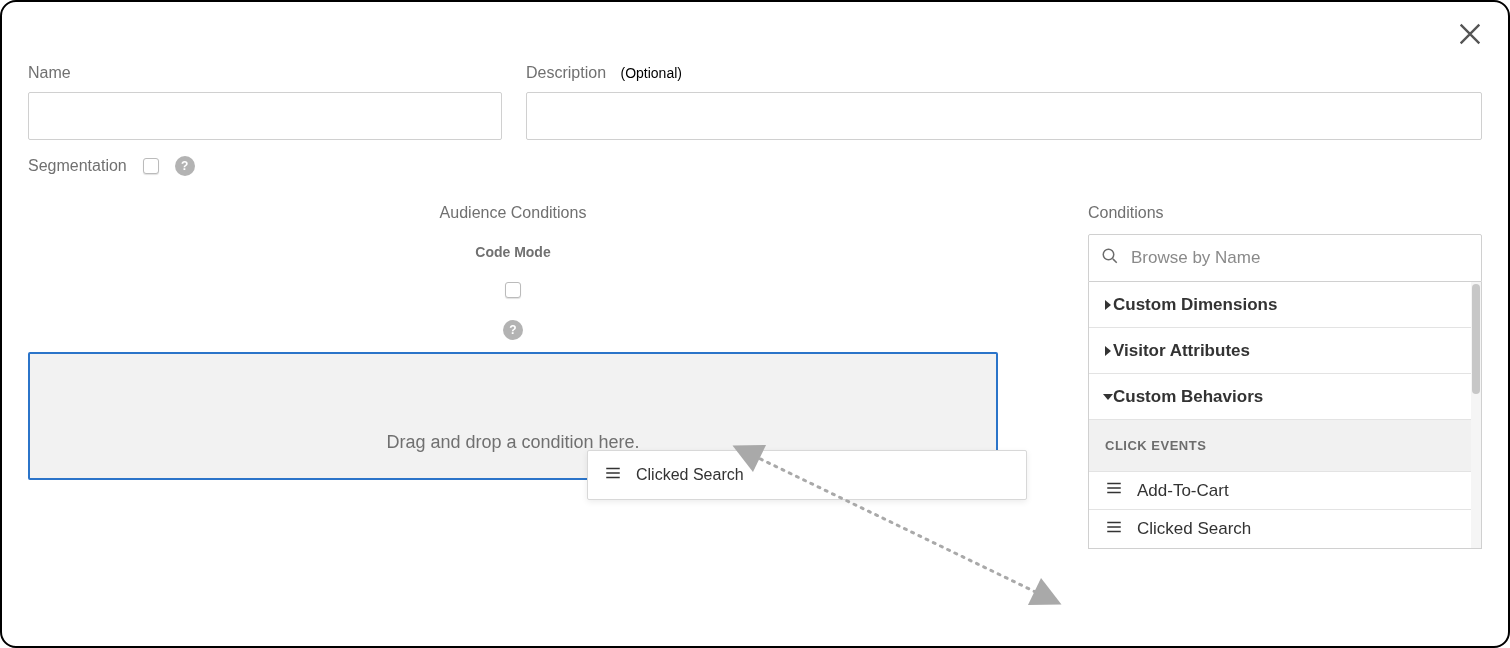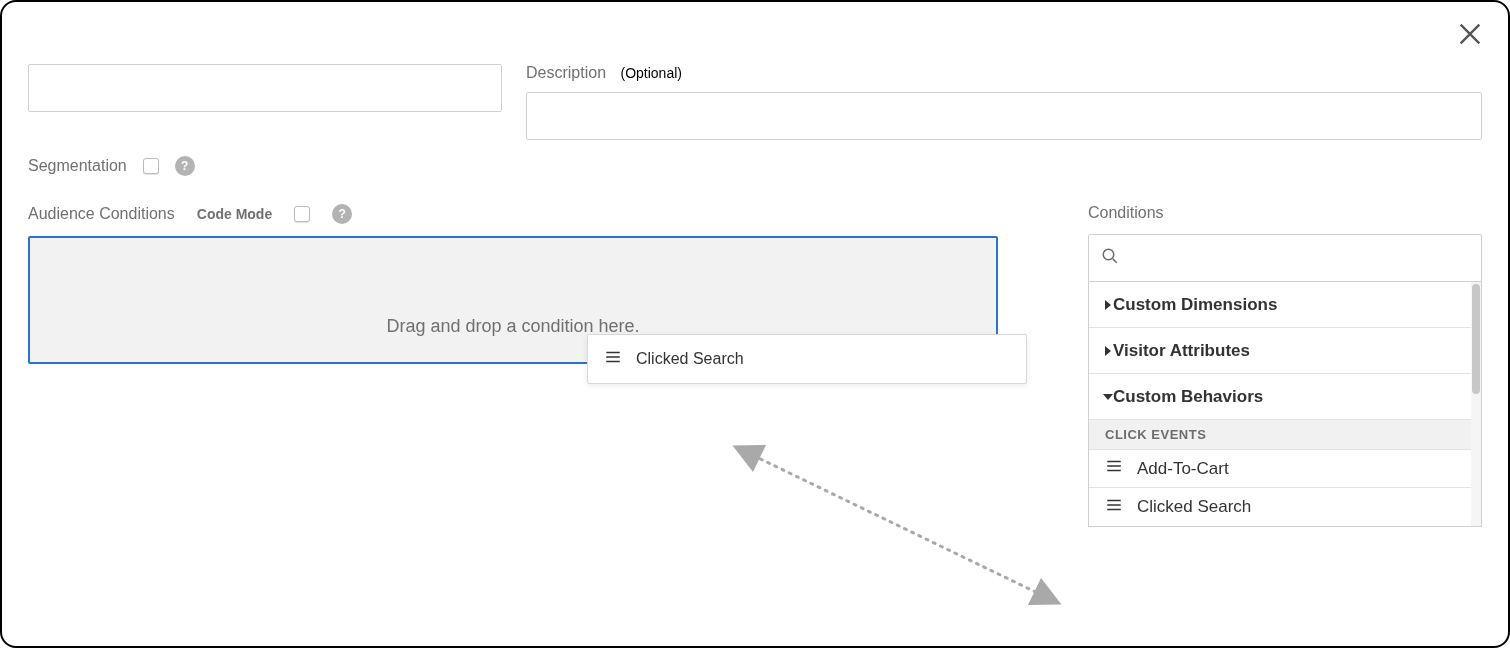--- a/index.html
+++ b/index.html
@@ -14,57 +14,58 @@
   .field-desc { flex: 1; }
   .label { font-size: 16px; color: #707070; margin-bottom: 10px; display: block; }
   .label .optional { color: #000000; font-size: 14px; margin-left: 10px; }
   .text-input { width: 100%; height: 48px; border: 1px solid #d0d0d0; border-radius: 2px; padding: 6px 10px; font-size: 16px; }
   .seg-row { display: flex; align-items: center; gap: 16px; margin-top: 16px; }
   .seg-row .label, .ac-head .label { margin-bottom: 0; }
   .cbx { width: 16px; height: 16px; border: 1px solid #bbb; border-radius: 3px; background: #fff; box-shadow: 0 1px 1px rgba(0,0,0,.12); cursor: pointer; }
   .help { width: 20px; height: 20px; border-radius: 50%; background: #b3b3b3; color: #fff; font-size: 12px; font-weight: 700; display: inline-flex; align-items: center; justify-content: center; cursor: pointer; }
   .row2 { display: flex; gap: 46px; margin-top: 28px; align-items: flex-start; }
   .builder { flex: 1; }
-  .ac-head { display: flex; align-items: center; gap: 22px; margin-bottom: 12px; }
+  .ac-head { display: flex; align-items: center; gap: 22px; margin-bottom: 12px; flex-direction: column; }
   .codemode { font-size: 14px; color: #707070; font-weight: 600; }
   .drop { position: relative; width: 100%; height: 128px; background: #f2f2f2; border: 2px solid #2b74c9; border-radius: 2px; display: flex; align-items: flex-start; justify-content: center; }
   .drop-text { margin-top: 78px; font-size: 18px; color: #707070; }
   .drag-card { position: absolute; left: 557px; top: 96px; width: 440px; height: 50px; background: #fff; border: 1px solid #d8d8d8; border-radius: 2px; display: flex; align-items: center; gap: 14px; padding: 0 16px; box-shadow: 0 2px 6px rgba(0,0,0,.08); }
   .grip svg { width: 18px; height: 18px; stroke: #333; stroke-width: 1.8; }
   .panel { width: 438px; padding-left: 44px; }
   .panel .label { margin-bottom: 12px; }
   .search { display: flex; align-items: center; gap: 12px; height: 48px; border: 1px solid #d0d0d0; border-top-left-radius: 2px; border-top-right-radius: 2px; padding: 0 12px; background: #fff; }
   .search svg { width: 18px; height: 18px; stroke: #6b6b6b; stroke-width: 2; fill: none; }
   .search input { border: none; outline: none; flex: 1; font-size: 17px; color: #333; }
   .search input::placeholder { color: #8a8a8a; }
   .list { border-left: 1px solid #d0d0d0; border-right: 1px solid #d0d0d0; border-bottom: 1px solid #d0d0d0; position: relative; }
   .scrollbar { position: absolute; right: 0; top: 0; bottom: 0; width: 10px; background: #f5f5f5; }
   .scrollbar .thumb { position: absolute; top: 2px; left: 1px; width: 8px; height: 110px; background: #c7c7c7; border-radius: 4px; }
   .cat { height: 46px; display: flex; align-items: center; padding: 0 16px 0 14px; border-bottom: 1px solid #e3e3e3; font-size: 17px; font-weight: 700; color: #333; cursor: pointer; background: #fff; }
   .cat .caret { display: inline-flex; width: 10px; }
   .cat .caret svg { width: 10px; height: 10px; fill: #333; }
-  .subhead { height: 30px; display: flex; align-items: center; padding: 0 16px; background: #f1f1f1; color: #6d6d6d; font-size: 13px; font-weight: 700; letter-spacing: .5px; border-bottom: 1px solid #e3e3e3; }
+  .subhead { height: 52px; display: flex; align-items: center; padding: 0 16px; background: #f1f1f1; color: #6d6d6d; font-size: 13px; font-weight: 700; letter-spacing: .5px; border-bottom: 1px solid #e3e3e3; }
   .item { height: 38px; display: flex; align-items: center; gap: 14px; padding: 0 16px; border-bottom: 1px solid #e3e3e3; font-size: 17px; color: #333; background: #fff; cursor: grab; }
   .arrow-annot { position: absolute; pointer-events: none; left: 730px; top: 438px; width: 330px; height: 170px; }
 </style>
 </head>
 <body>
 
 <div class="frame">
 
   <div class="close">
     <svg viewBox="0 0 24 24" fill="none">
         <path d="M4 4 L20 20 M20 4 L4 20"></path>
       </svg>
   </div>
 
   <div class="content">
 
     <div class="row1">
       <div class="field-name">
+        <span class="label">Name</span>
         <input class="text-input" type="text" style="">
       </div>
       <div class="field-desc">
         <span class="label">
           <span>Description</span>
           <span class="optional">(Optional)</span>
         </span>
         <input class="text-input" type="text" style="">
       </div>
     </div>
@@ -102,20 +103,21 @@
       <div class="panel">
         <span class="label">Conditions</span>
 
         <div class="search">
           <span>
             <svg viewBox="0 0 24 24">
                 <circle cx="10" cy="10" r="7"></circle>
                 <path d="M21 21l-5.2-5.2"></path>
               </svg>
           </span>
+          <input type="text" placeholder="Browse by Name" style="">
         </div>
 
         <div class="list">
 
           <div class="cat">
             <span class="caret">
               <svg viewBox="0 0 10 10">
                   <path d="M2 0 L8 5 L2 10 Z"></path>
                 </svg>
             </span>

